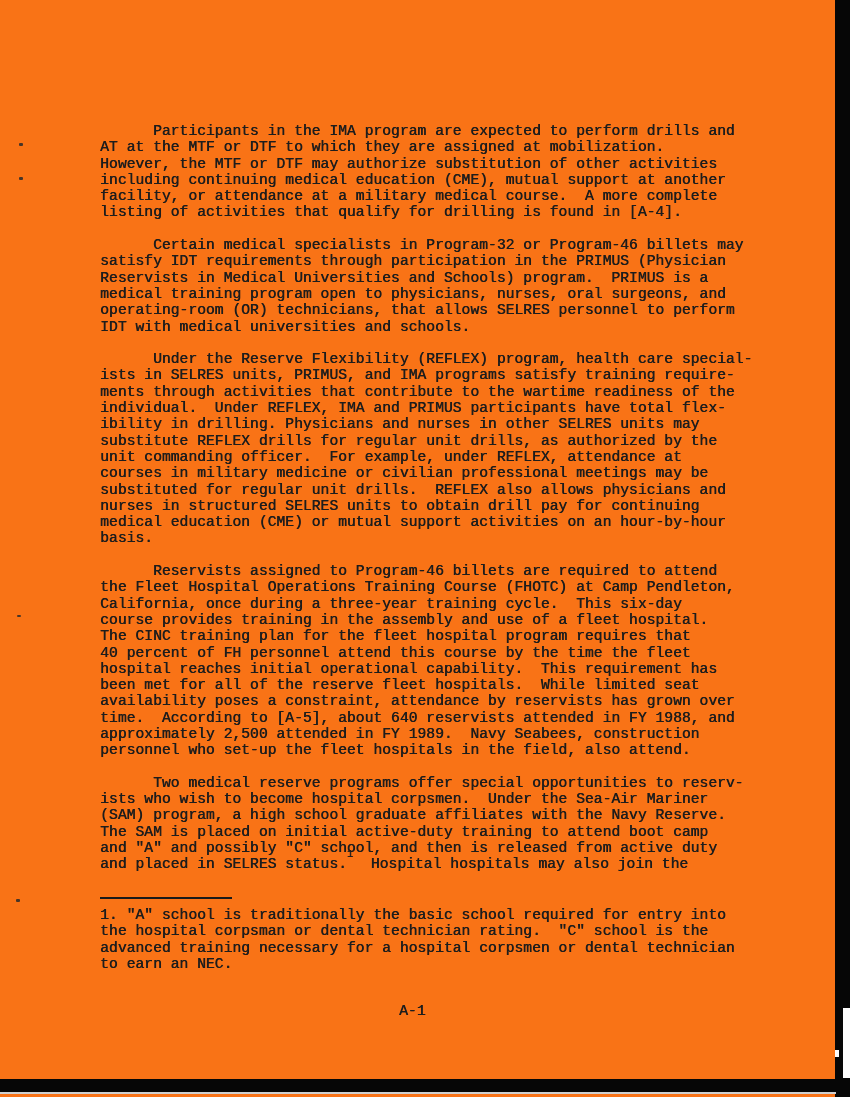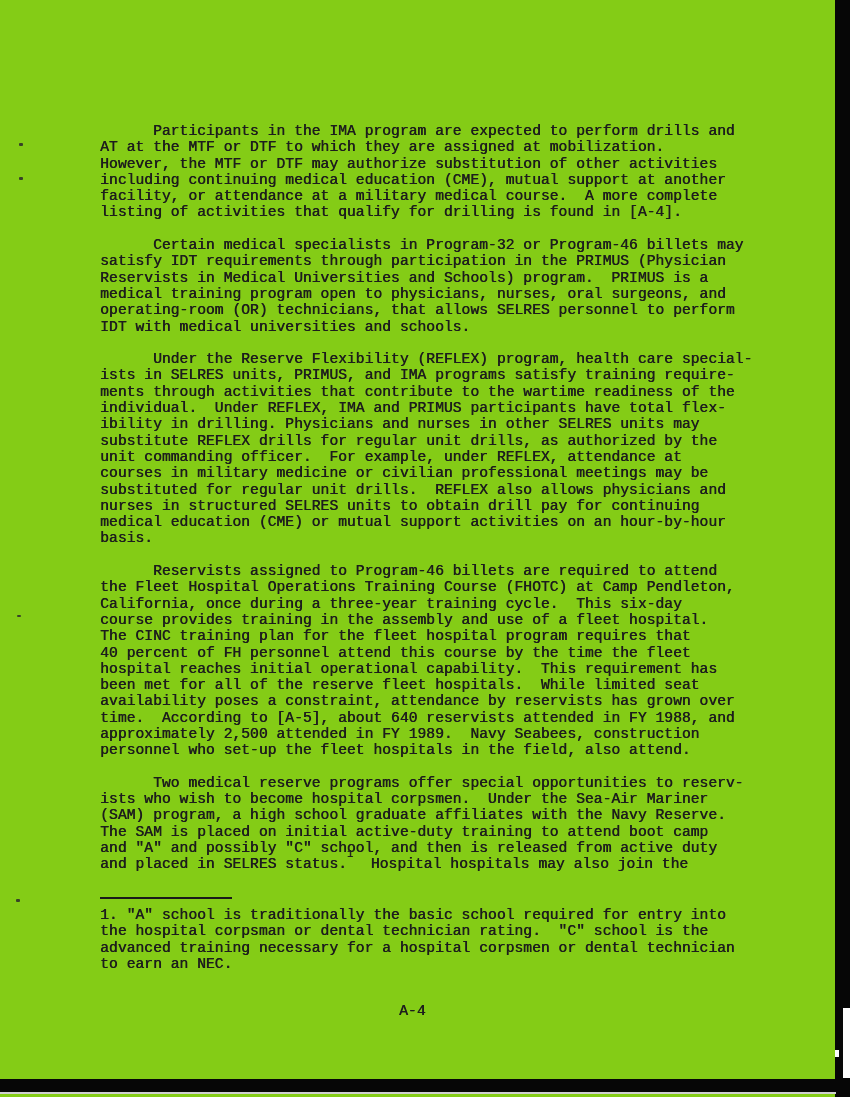--- a/index.html
+++ b/index.html
@@ -4,21 +4,21 @@
 <style>
   html, body {
     margin: 0;
     padding: 0;
     background: #ffffff;
   }
   .page {
     position: relative;
     width: 850px;
     height: 1097px;
-    background: #84cc16;
+    background: #f97316;
     overflow: hidden;
     font-family: "Liberation Mono", "DejaVu Sans Mono", monospace;
     color: #1d1d1d;
   }
   .content {
     position: absolute;
     left: 100px;
     top: 123px;
     width: 700px;
   }
@@ -160,21 +160,21 @@
 and "A" and possibly "C" school, and then is released from active duty
 and placed in SELRES status.</span><sup class="fnref">1</sup><span>  Hospital hospitals may also join the</span></p>
   </div>
 
   <div class="fn-rule"></div>
   <p class="para footnote">1. "A" school is traditionally the basic school required for entry into
 the hospital corpsman or dental technician rating.  "C" school is the
 advanced training necessary for a hospital corpsmen or dental technician
 to earn an NEC.</p>
 
-  <div class="page-num">A-4</div>
+  <div class="page-num">A-1</div>
 
   <div class="speck speck-1"></div>
   <div class="speck speck-2"></div>
   <div class="speck speck-3"></div>
   <div class="speck speck-4"></div>
 
   <div class="edge-right"></div>
   <div class="edge-bottom"></div>
   <div class="edge-bottom-shadow"></div>
   <div class="edge-notch-a"></div>

